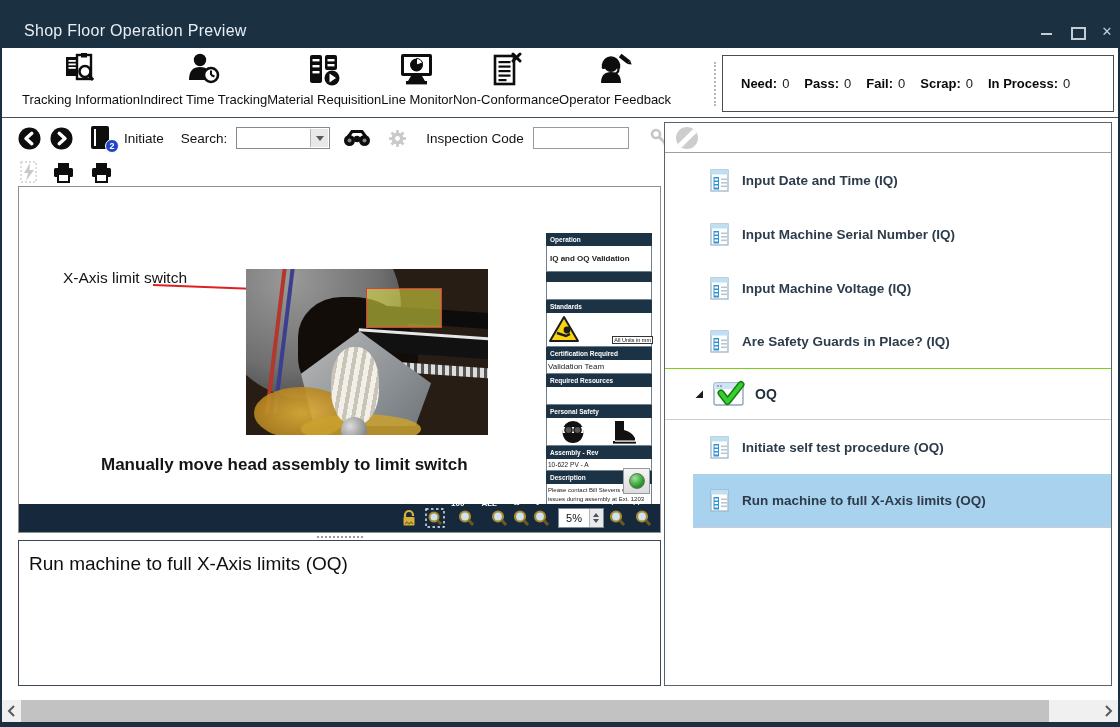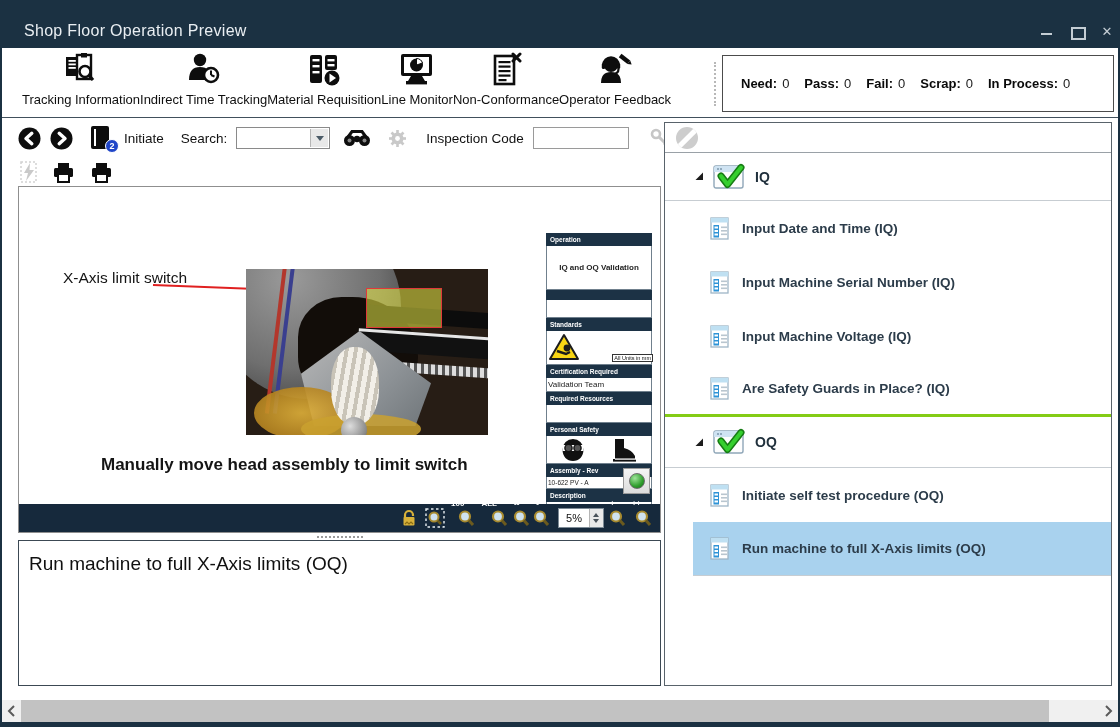--- a/index.html
+++ b/index.html
@@ -53,21 +53,21 @@
   .ph-rail2{position:absolute;left:112px;top:64px;width:140px;height:22px;background:#111;transform:rotate(4deg);border-top:3px solid #e6e6e6;}
   .ph-rail3{position:absolute;left:108px;top:95px;width:145px;height:10px;background:repeating-linear-gradient(90deg,#ddd 0 4px,#555 4px 7px);transform:rotate(4deg);}
   .ph-wire-r{position:absolute;left:28px;top:-5px;width:4px;height:150px;background:#b3372c;transform:rotate(7deg);}
   .ph-wire-b{position:absolute;left:36px;top:-5px;width:4px;height:150px;background:#3a3f8f;transform:rotate(7deg);}
   .ph-screw{position:absolute;left:95px;top:148px;width:26px;height:26px;border-radius:50%;background:radial-gradient(circle at 35% 35%,#ddd,#888 70%,#555);}
   .hl-box{position:absolute;left:347px;top:101px;width:76px;height:40px;background:rgba(233,233,70,.55);border:1.5px solid #e03a3a;}
   
   .card{position:absolute;left:527px;top:46px;width:106px;font-size:6px;}
   .card .hdr{background:#1c3245;color:#fff;font-weight:bold;font-size:6.5px;padding:2px 3px;border:1px solid #1c3245;}
   .card .box{background:#fff;border:1px solid #70808d;border-top:none;padding:2px 1px;color:#222;}
-  .card .op-val{font-size:8px;font-weight:bold;padding:17px 3px;text-align:center;}
+  .card .op-val{font-size:8px;font-weight:bold;padding:8px 3px;}
   .card .blank-sm{height:10px;}
   .card .blank-md{height:18px;}
   .card .std{height:34px;position:relative;}
   .units{position:absolute;right:-2px;bottom:2px;background:#fff;border:1px solid #333;font-size:5.5px;padding:0 1px;color:#111;}
   .cert-val{font-size:8px;color:#4a4a4a;padding:4px 3px;}
   .safety{height:28px;display:flex;align-items:center;justify-content:space-around;}
   .asm-val{font-size:6.5px;color:#333;}
   .desc-val{font-size:6px;color:#333;line-height:1.5;height:24px;}
   .greenbtn{position:absolute;left:604px;top:281px;width:27px;height:26px;background:linear-gradient(#f4f4f4,#dcdcdc);border:1px solid #9a9a9a;display:flex;align-items:center;justify-content:center;}
   .orb{width:16px;height:16px;border-radius:50%;background:radial-gradient(circle at 35% 30%,#9fe49a,#2f9e2d 60%,#14691a);border:1px solid #6d6d6d;}
@@ -461,36 +461,20 @@
 
     <div class="optext">
       <span>Run machine to full X-Axis limits (OQ)</span>
     </div>
 
     <div class="rpanel">
       <div class="rp-head">
         <span class="slashcircle"></span>
       </div>
 
-      <div class="grow">
-        <svg class="exp" viewBox="0 0 9 9">
-            <polygon points="8,0.5 8,8 0.5,8" fill="#1c1c1c"></polygon>
-          </svg>
-        <span>
-          <svg width="33" height="28" viewBox="0 0 33 28">
-            <rect x="1" y="3" width="29" height="22" rx="2" fill="#fdfdfd" stroke="#8fa6b8" stroke-width="1.4"></rect>
-            <path d="M1 9 h29 v-4 a2 2 0 0 0 -2 -2 h-25 a2 2 0 0 0 -2 2 z" fill="#cfe3f2"></path>
-            <circle cx="5" cy="6" r="1" fill="#7d97ab"></circle>
-              <circle cx="8" cy="6" r="1" fill="#7d97ab"></circle>
-            <path d="M8 13 L14.5 21.5 L28 4.5" fill="none" stroke="#177c14" stroke-width="7" stroke-linecap="round" stroke-linejoin="round"></path>
-            <path d="M8 13 L14.5 21.5 L28 4.5" fill="none" stroke="#35cf2e" stroke-width="4" stroke-linecap="round" stroke-linejoin="round"></path>
-          </svg>
-        </span>
-        <span class="glbl">IQ</span>
-      </div>
 
       <div class="crow">
         <span>
           <svg width="21" height="25" viewBox="0 0 21 25">
             <rect x="1" y="2" width="17" height="21" fill="#fff" stroke="#9fb6c6" stroke-width="1.3"></rect>
             <rect x="1" y="2" width="17" height="4.5" fill="#bfe0f2"></rect>
             <rect x="3.5" y="9" width="5.5" height="12.5" fill="#2f93d6"></rect>
             <rect x="4.5" y="10.5" width="3.5" height="2" fill="#fff"></rect>
               <rect x="4.5" y="14" width="3.5" height="2" fill="#fff"></rect>
               <rect x="4.5" y="17.5" width="3.5" height="2" fill="#fff"></rect>
@@ -526,21 +510,21 @@
               <rect x="4.5" y="10.5" width="3.5" height="2" fill="#fff"></rect>
               <rect x="4.5" y="14" width="3.5" height="2" fill="#fff"></rect>
               <rect x="4.5" y="17.5" width="3.5" height="2" fill="#fff"></rect>
               <rect x="11" y="10.5" width="6" height="1.6" fill="#b9c6cf"></rect>
               <rect x="11" y="14" width="6" height="1.6" fill="#b9c6cf"></rect>
               <rect x="11" y="17.5" width="6" height="1.6" fill="#b9c6cf"></rect>
             </svg>
         </span>
         <span class="clbl">Input Machine Voltage (IQ)</span>
       </div>
-      <div class="crow" style="border-bottom:3px solid #84cc16;margin-left:0;padding-left:45px;text-align:right;">
+      <div class="crow" style="border-bottom:1px solid #84cc16;margin-left:0;padding-left:45px;text-align:right;">
         <span>
           <svg width="21" height="25" viewBox="0 0 21 25">
               <rect x="1" y="2" width="17" height="21" fill="#fff" stroke="#9fb6c6" stroke-width="1.3"></rect>
               <rect x="1" y="2" width="17" height="4.5" fill="#bfe0f2"></rect>
               <rect x="3.5" y="9" width="5.5" height="12.5" fill="#2f93d6"></rect>
               <rect x="4.5" y="10.5" width="3.5" height="2" fill="#fff"></rect>
               <rect x="4.5" y="14" width="3.5" height="2" fill="#fff"></rect>
               <rect x="4.5" y="17.5" width="3.5" height="2" fill="#fff"></rect>
               <rect x="11" y="10.5" width="6" height="1.6" fill="#b9c6cf"></rect>
               <rect x="11" y="14" width="6" height="1.6" fill="#b9c6cf"></rect>

